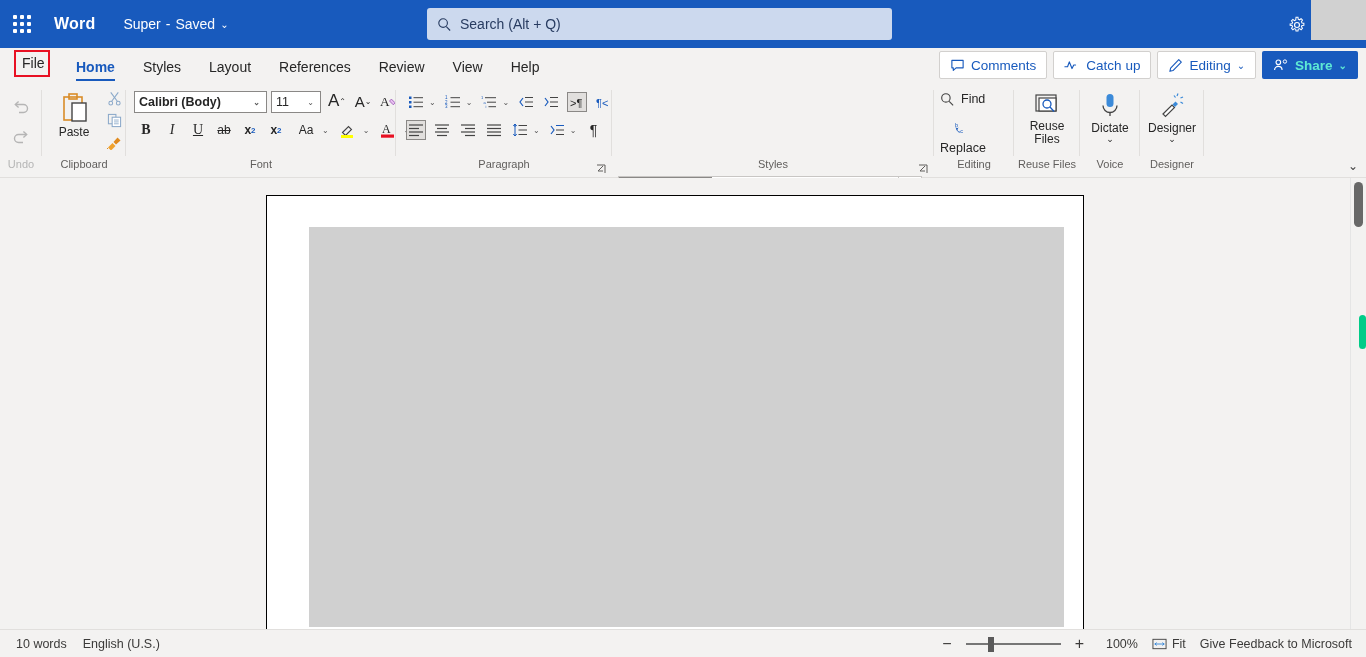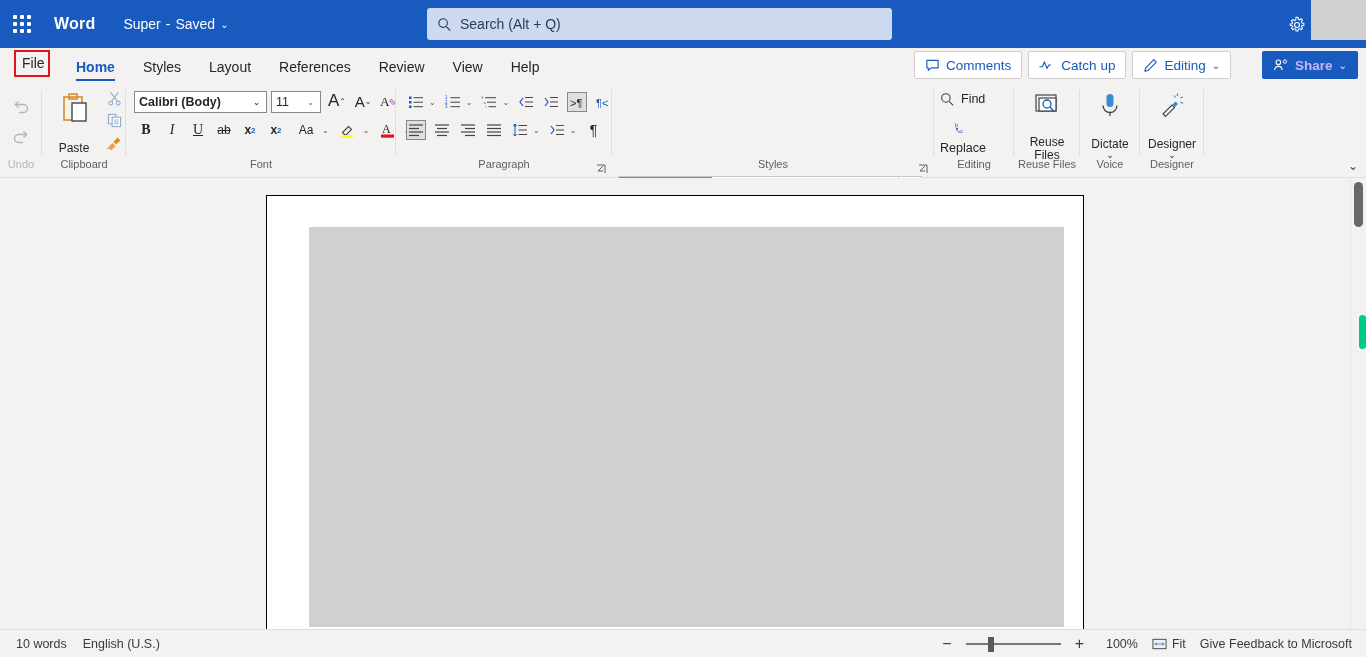--- a/index.html
+++ b/index.html
@@ -76,44 +76,44 @@
     content: ""; position: absolute; left: 14px; right: 14px; bottom: 3px;
     height: 2px; background: #185ABD;
   }
   .tab-right { position: absolute; right: 8px; top: 3px; display: flex; gap: 6px; align-items: center; }
   .btn-out {
     height: 28px; border: 1px solid #d2d0ce; background: #fff; border-radius: 2px;
     display: flex; align-items: center; gap: 6px; padding: 0 10px;
     font-size: 13.5px; color: #185ABD; cursor: pointer; white-space: nowrap;
   }
   .btn-share {
-    height: 28px; background: #185ABD; border-radius: 2px; color: #c4b5fd;
+    height: 28px; background: #185ABD; border-radius: 2px; color: #5eead4;
     display: flex; align-items: center; gap: 6px; padding: 0 11px;
-    font-size: 13.5px; font-weight: bold; cursor: pointer; margin-left: 25px;
+    font-size: 13.5px; font-weight: bold; cursor: pointer;
   }
 
   
   .ribbon {
     position: absolute; top: 84px; left: 0; width: 1366px; height: 94px;
     background: #f3f2f1; border-bottom: 1px solid #e1dfdd;
   }
   .group { position: absolute; top: 0; height: 94px; }
   .group .sep { position: absolute; right: 0; top: 6px; bottom: 22px; width: 1px; background: #e1dfdd; }
   .grp-label {
     position: absolute; bottom: 8px; width: 100%; text-align: center;
     font-size: 11px; color: #605e5c;
   }
   .dlg {
     position: absolute; bottom: 4px; right: 6px; font-size: 10px; color: #605e5c; cursor: pointer;
   }
   .big-btn {
     display: flex; flex-direction: column; align-items: center; justify-content: flex-start;
     font-size: 12px; color: #262626; cursor: pointer; padding-top: 4px;
   }
-  .big-btn .lbl { margin-top: 18px; line-height: 13px; text-align: center; }
+  .big-btn .lbl { margin-top: 2px; line-height: 13px; text-align: center; }
   .sm-icon { cursor: pointer; display: flex; align-items: center; justify-content: center; }
   .disabled { color: #b5b5b5; }
 
   
   .fontname, .fontsize {
     height: 22px; border: 1px solid #8a8886; background: #fff;
     font-size: 12.5px; color: #262626; display: flex; align-items: center;
     padding: 0 4px; cursor: pointer; justify-content: space-between;
   }
   .fontname { width: 133px; font-weight: bold; }

